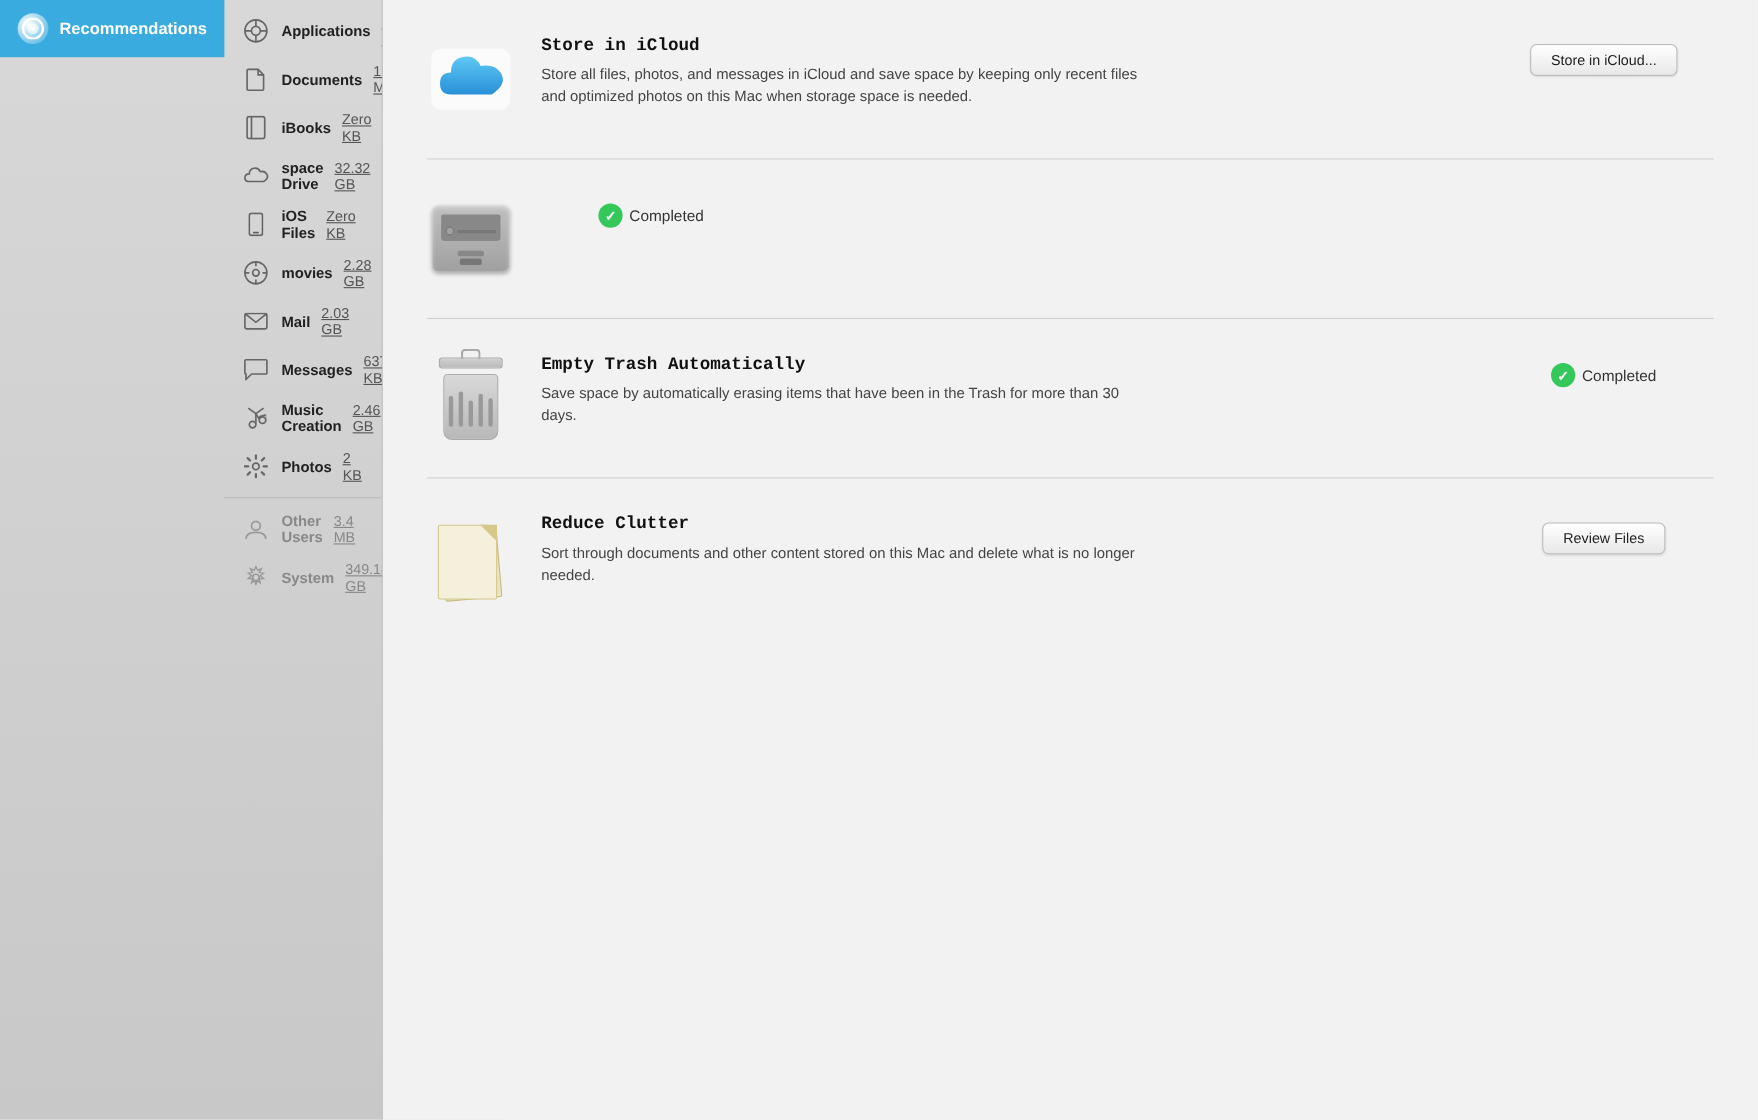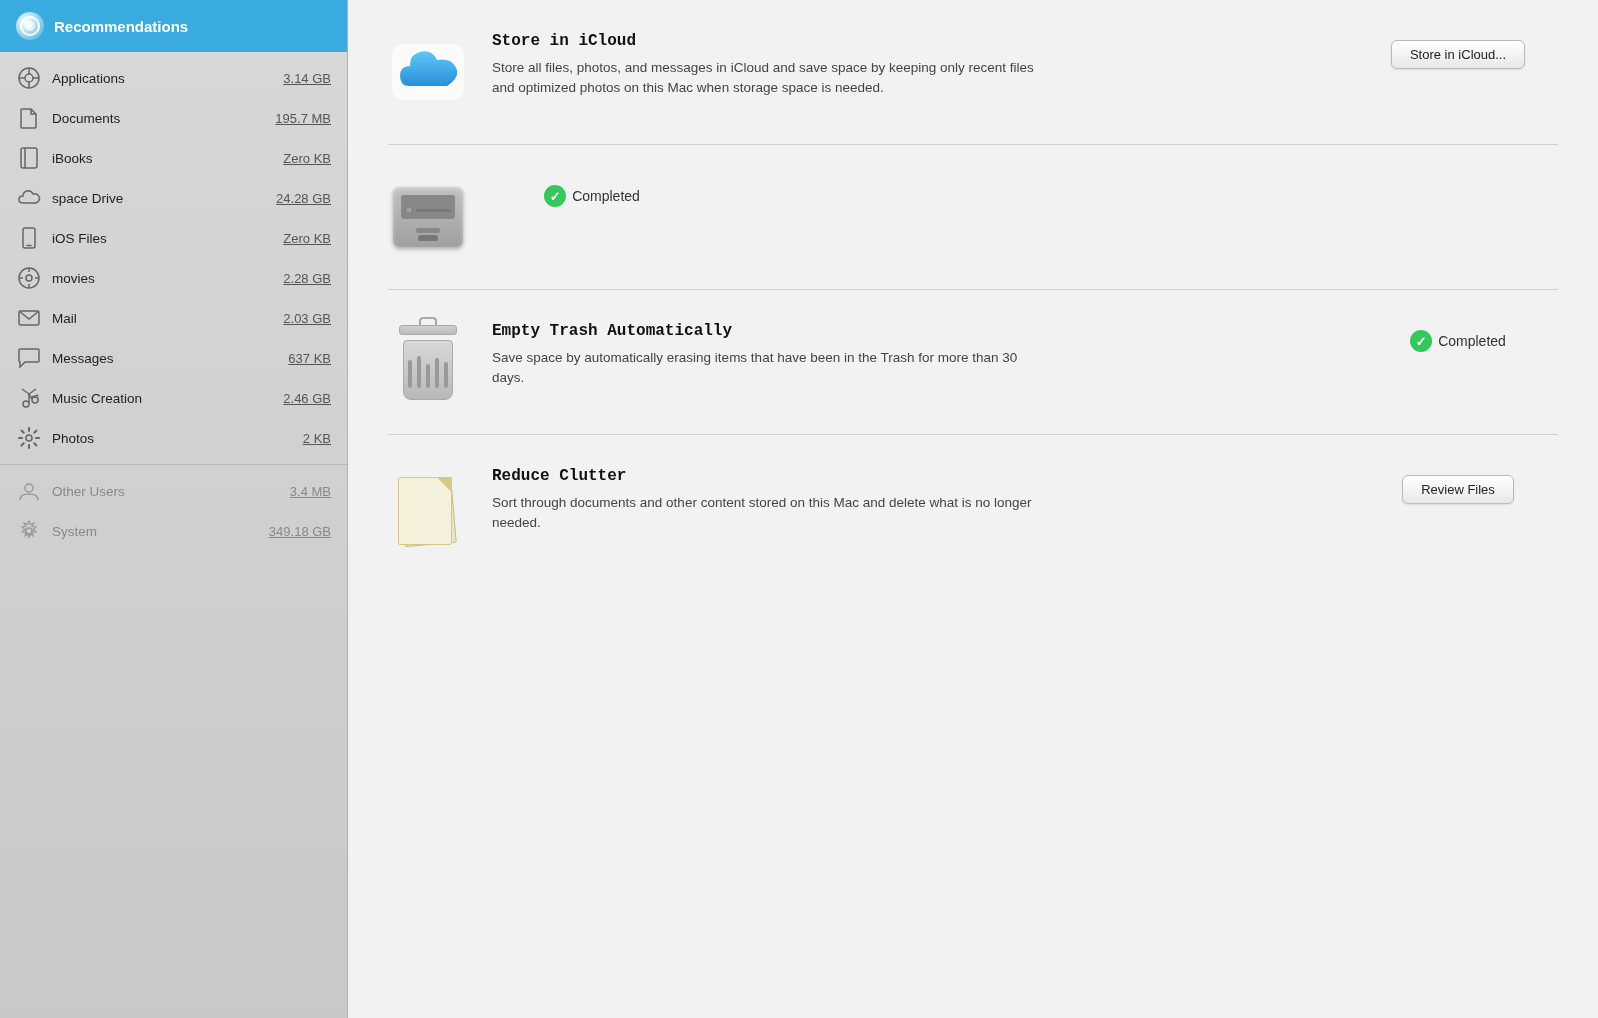--- a/index.html
+++ b/index.html
@@ -12,21 +12,21 @@
       height: 1018px;
       overflow: hidden;
     }
 
     
     .sidebar {
       width: 348px;
       min-width: 348px;
       background: linear-gradient(to bottom, #d8d8d8 0%, #c8c8c8 100%);
       display: flex;
-      flex-direction: column;
+      flex-direction: row;
       border-right: 1px solid #b0b0b0;
       justify-content: center;
     }
 
     .sidebar-header {
       background: #3aabdf;
       height: 52px;
       display: flex;
       align-items: center;
       padding: 0 16px;
@@ -74,21 +74,21 @@
       justify-content: center;
       flex-shrink: 0;
       color: #666;
       font-size: 18px;
     }
 
     .sidebar-item-name {
       flex: 1;
       font-size: 13.5px;
       color: #222;
-      font-weight: 400;
+      font-weight: 700;
     }
 
     .sidebar-item-size {
       font-size: 13px;
       color: #555;
       text-decoration: underline;
     }
 
     .sidebar-divider {
       height: 1px;
@@ -374,21 +374,21 @@
       <span class="sidebar-item-size">Zero KB</span>
     </div>
 
     <div class="sidebar-item">
       <div class="sidebar-item-icon">
         <svg width="24" height="18" viewBox="0 0 24 18" fill="none">
           <path d="M19 14 H6 Q2 14 2 10.5 Q2 7 6 7 Q6 3 10 2 Q14 1 16 5 Q20 4 22 7.5 Q24 11 19 14Z" stroke="#666" stroke-width="1.5" fill="none"></path>
         </svg>
       </div>
       <span class="sidebar-item-name">space Drive</span>
-      <span class="sidebar-item-size">24.28 GB</span>
+      <span class="sidebar-item-size">32.32 GB</span>
     </div>
 
     <div class="sidebar-item">
       <div class="sidebar-item-icon">
         <svg width="14" height="22" viewBox="0 0 14 22" fill="none">
           <rect x="1" y="1" width="12" height="20" rx="2" stroke="#666" stroke-width="1.5" fill="none"></rect>
           <line x1="5" y1="18.5" x2="9" y2="18.5" stroke="#666" stroke-width="1.5" stroke-linecap="round"></line>
         </svg>
       </div>
       <span class="sidebar-item-name">iOS Files</span>

